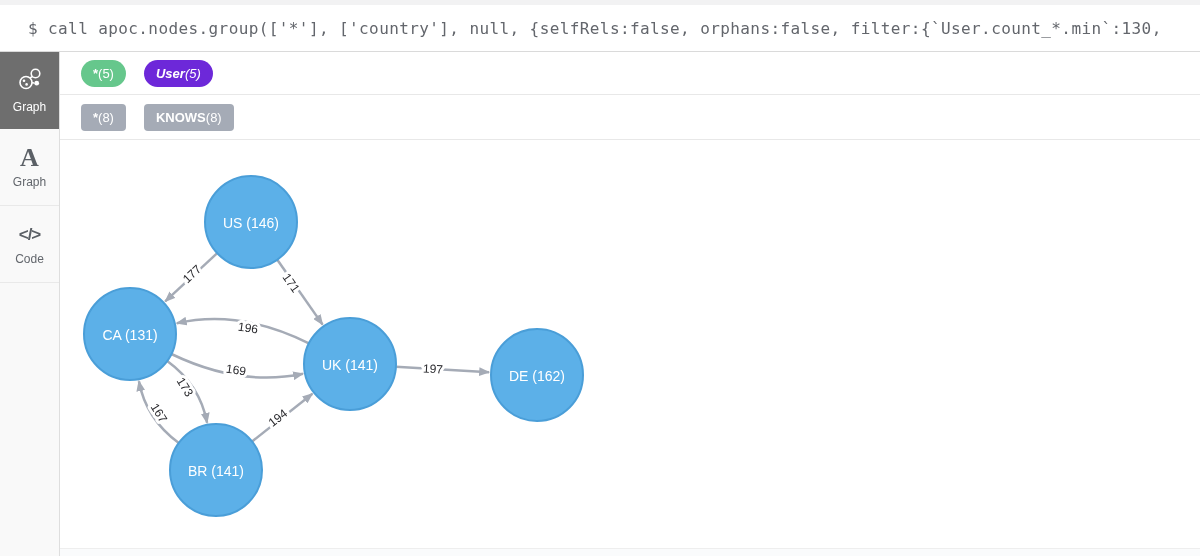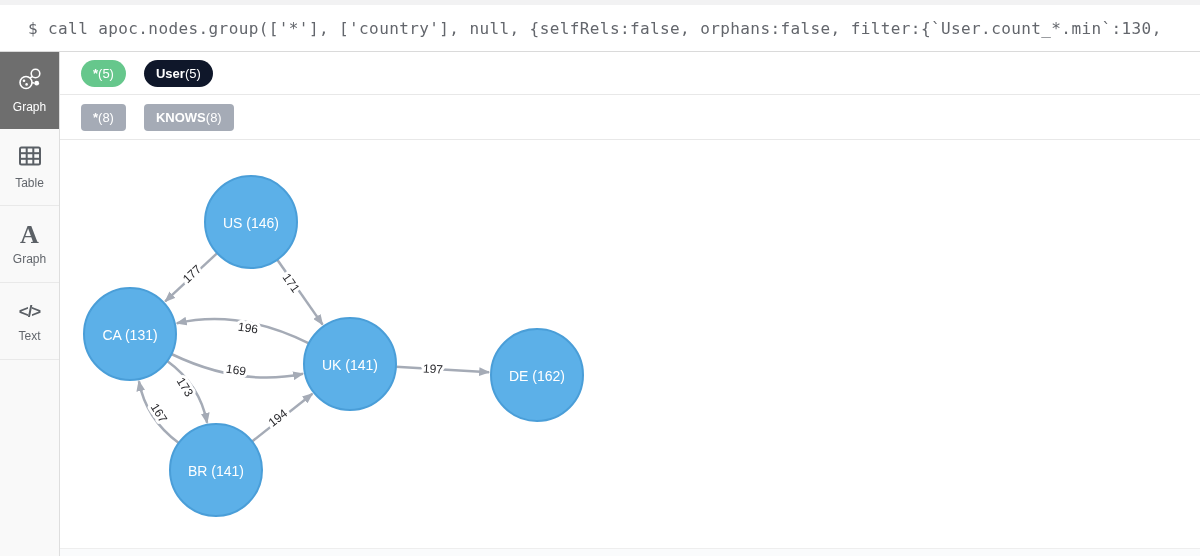--- a/index.html
+++ b/index.html
@@ -78,55 +78,41 @@
           <g fill="#ffffff">
             <circle cx="18.7" cy="16.2" r="2.4"></circle>
             <circle cx="6" cy="13.7" r="1.3"></circle>
             <circle cx="8.6" cy="17.4" r="1.3"></circle>
           </g>
         </svg>
       </span>
       <span class="lbl">Graph</span>
     </div>
 
-    <div class="side-item">
-      <span>
-        <svg width="24" height="22" viewBox="0 0 24 22">
-          <g fill="none" stroke="#5b6066" stroke-width="2">
-            <rect x="2" y="2.5" width="20" height="17" rx="1.5"></rect>
-            <line x1="2" y1="8.2" x2="22" y2="8.2"></line>
-            <line x1="2" y1="13.8" x2="22" y2="13.8"></line>
-            <line x1="8.7" y1="2.5" x2="8.7" y2="19.5"></line>
-            <line x1="15.3" y1="2.5" x2="15.3" y2="19.5"></line>
-          </g>
-        </svg>
-      </span>
-      <span class="lbl">Table</span>
-    </div>
 
     <div class="side-item">
       <span class="icon-letter">A</span>
       <span class="lbl">Graph</span>
     </div>
 
     <div class="side-item">
       <span class="icon-code">&lt;/&gt;</span>
-      <span class="lbl">Text</span>
+      <span class="lbl">Code</span>
     </div>
 
   </div>
 
   <div class="content">
 
     <div class="legend-row nodes">
       <span class="pill" style="background: rgb(102, 199, 140);">
         <span class="b">*</span>
           <span>(5)</span>
       </span>
-      <span class="pill" style="background: #0f172a;">
+      <span class="pill" style="background: #6d28d9; font-style: italic;">
         <span class="b">User</span>
           <span>(5)</span>
       </span>
     </div>
 
     <div class="legend-row rels">
       <span class="pill rect" style="background: rgb(165, 171, 182);">
         <span class="b">*</span>
           <span>(8)</span>
       </span>

